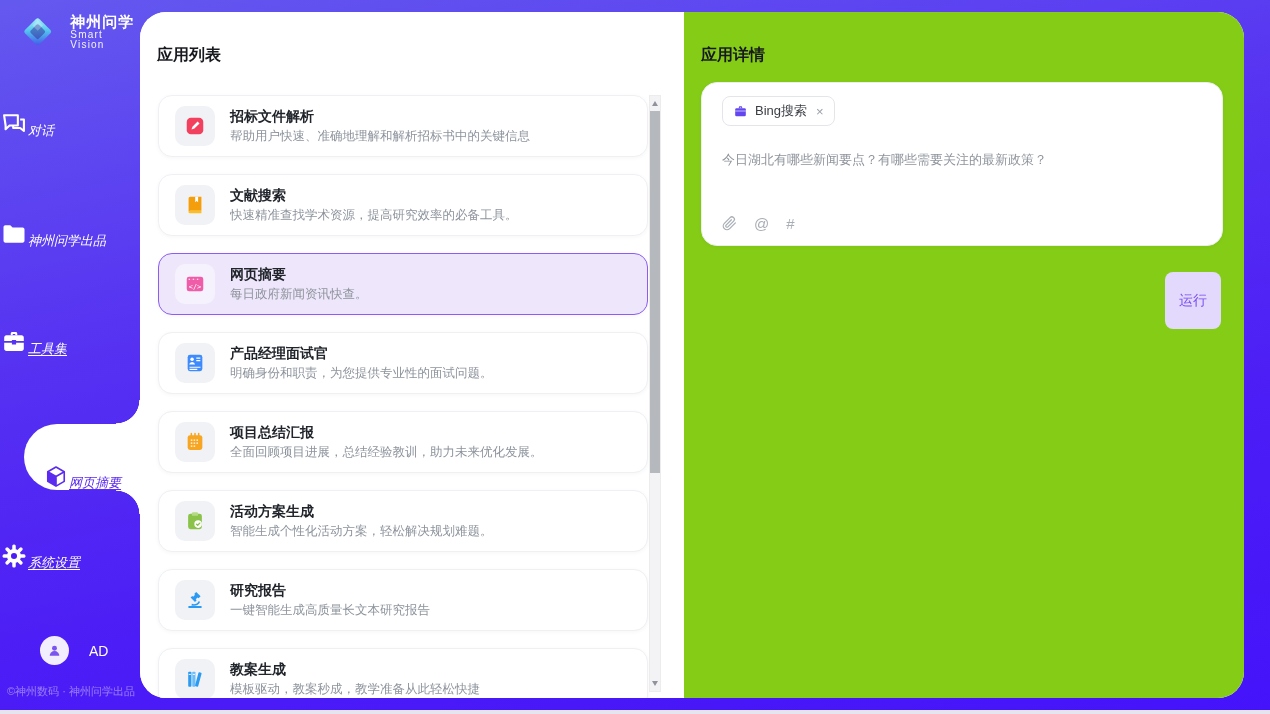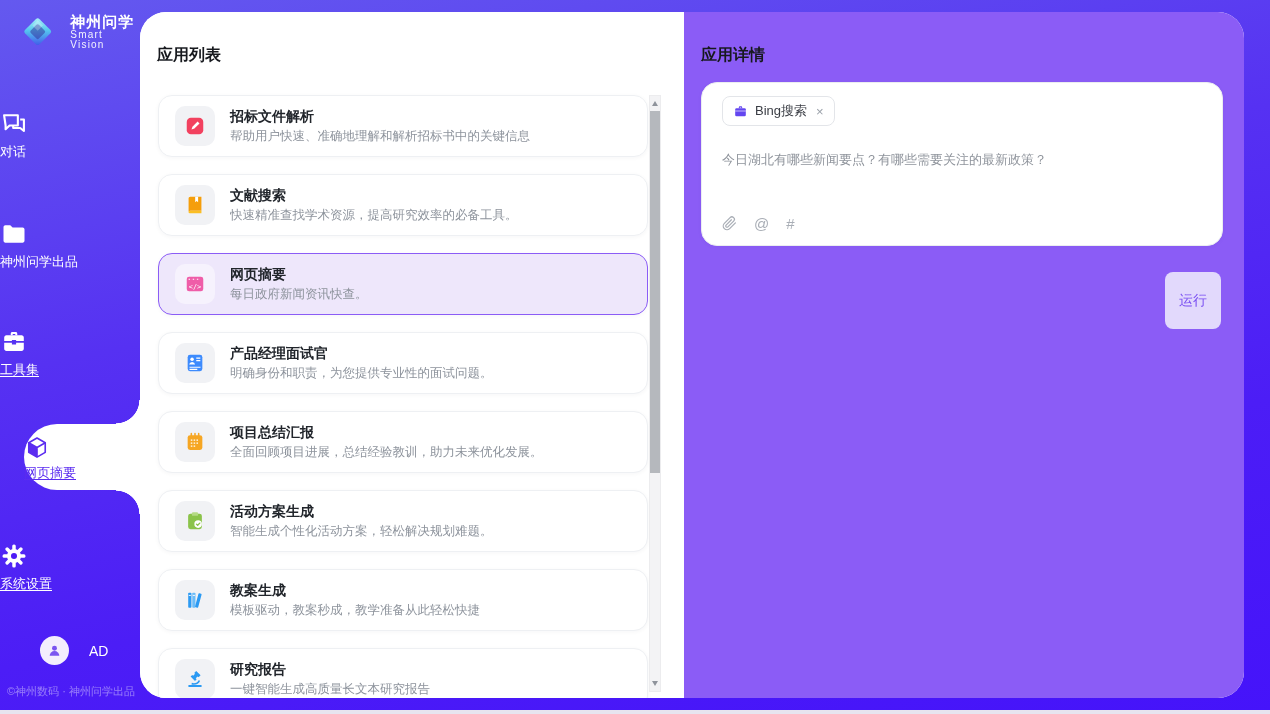--- a/index.html
+++ b/index.html
@@ -14,21 +14,21 @@
   }
   .bottom-strip{position:absolute;left:0;right:0;bottom:0;height:4px;background:#e7e4ef;}
 
   
   .sidebar{position:absolute;left:0;top:0;width:140px;height:710px;}
   .logo{position:absolute;left:20px;top:13px;display:flex;align-items:center;gap:15px;}
   .logo-mark{width:36px;height:36px;display:block;}
   .logo-name{color:#fff;font-size:15px;font-weight:700;letter-spacing:1px;line-height:17px;}
   .logo-sub{color:rgba(255,255,255,.92);font-size:10px;letter-spacing:1.2px;line-height:10px;}
 
-  .nav-item{position:absolute;left:0;width:140px;display:flex;flex-direction:column;align-items:flex-start;cursor:pointer;}
+  .nav-item{position:absolute;left:0;width:140px;display:flex;flex-direction:row;align-items:flex-end;cursor:pointer;font-style:italic;}
   .nav-item .nav-icon{width:28px;height:28px;display:block;}
   .nav-item .nav-icon svg{width:100%;height:100%;display:block;}
   .nav-item .nav-label{margin-top:6px;color:#fff;font-size:13px;line-height:15px;}
   .nav-item.u .nav-label{text-decoration:underline;text-underline-offset:2px;}
   .nav-item:nth-child(1){top:110px;}
   .nav-item:nth-child(2){top:220px;}
   .nav-item:nth-child(3){top:328px;}
   .nav-item:nth-child(4){top:424px;}
   .nav-item:nth-child(5){top:542px;}
   .nav-item.active{
@@ -71,21 +71,21 @@
   .card-desc{font-size:12.5px;color:#8d939c;line-height:17px;margin-top:3px;white-space:nowrap;overflow:hidden;}
 
   .sb{position:absolute;left:509px;top:83px;width:12px;height:597px;background:#f3f3f5;border:1px solid #ececee;box-sizing:border-box;}
   .sb-btn{position:absolute;left:0;width:10px;height:13px;display:flex;align-items:center;justify-content:center;cursor:pointer;}
   .sb-btn.up{top:1px;}
   .sb-btn.down{bottom:1px;}
   .tri-up{width:0;height:0;border-left:3.5px solid transparent;border-right:3.5px solid transparent;border-bottom:5px solid #8f949c;}
   .tri-down{width:0;height:0;border-left:3.5px solid transparent;border-right:3.5px solid transparent;border-top:5px solid #8f949c;}
   .sb-thumb{position:absolute;left:0;top:15px;width:10px;height:362px;background:#b5b8bd;cursor:grab;}
 
-  .detail-pane{position:relative;flex:1;height:100%;background:#8b5cf6;}
+  .detail-pane{position:relative;flex:1;height:100%;background:#84cc16;}
   .detail-card{
     position:absolute;left:17px;top:70px;width:522px;height:164px;box-sizing:border-box;
     background:#fff;border:1px solid #ebedf0;border-radius:16px;box-shadow:0 1px 5px rgba(25,28,55,.03);
   }
   .tool-tag{
     position:absolute;left:20px;top:13px;height:30px;box-sizing:border-box;
     display:inline-flex;align-items:center;gap:7px;padding:8px 10px;
     border:1px solid #e3e5e9;border-radius:8px;background:#fff;cursor:default;
   }
   .tool-tag svg{width:15px;height:15px;display:block;}
@@ -287,45 +287,45 @@
             </div>
             <div class="card-text">
               <div class="card-title">活动方案生成</div>
               <div class="card-desc">智能生成个性化活动方案，轻松解决规划难题。</div>
             </div>
           </div>
           <div class="app-card">
             <div class="tile">
               <svg viewBox="0 0 24 24">
                 <g fill="#2b9af3">
+                  <path d="M13.3 3.2l4.8 4.8-2.2 2.2-1-1-2.1 2.1 1 1-1.8 1.8-4.8-4.8 1.8-1.8 1 1 2.1-2.1-1-1z"></path>
+                  <path d="M8.6 16.2c3.4 1 6.3-.4 7.3-2.9l1.7.7c-1.3 3.4-5.2 5.1-9.5 3.9z"></path>
+                  <rect x="4.6" y="18.6" width="14.8" height="2" rx="1"></rect>
+                </g>
+              </svg>
+            </div>
+            <div class="card-text">
+              <div class="card-title">研究报告</div>
+              <div class="card-desc">一键智能生成高质量长文本研究报告</div>
+            </div>
+          </div>
+          <div class="app-card">
+            <div class="tile">
+              <svg viewBox="0 0 24 24">
+                <g fill="#2b9af3">
                   <rect x="4.6" y="4" width="3.5" height="16.4" rx="0.9"></rect>
                   <rect x="9" y="4" width="3.5" height="16.4" rx="0.9" fill="#6bbcf8"></rect>
                   <rect x="13.9" y="4.6" width="3.5" height="15.8" rx="0.9" transform="rotate(15 15.6 12.5)"></rect>
                 </g>
                 <path d="M5.2 7h2.3M9.6 7h2.3" stroke="#fff" stroke-width="1"></path>
               </svg>
             </div>
             <div class="card-text">
               <div class="card-title">教案生成</div>
               <div class="card-desc">模板驱动，教案秒成，教学准备从此轻松快捷</div>
-            </div>
-          </div>
-          <div class="app-card">
-            <div class="tile">
-              <svg viewBox="0 0 24 24">
-                <g fill="#2b9af3">
-                  <path d="M13.3 3.2l4.8 4.8-2.2 2.2-1-1-2.1 2.1 1 1-1.8 1.8-4.8-4.8 1.8-1.8 1 1 2.1-2.1-1-1z"></path>
-                  <path d="M8.6 16.2c3.4 1 6.3-.4 7.3-2.9l1.7.7c-1.3 3.4-5.2 5.1-9.5 3.9z"></path>
-                  <rect x="4.6" y="18.6" width="14.8" height="2" rx="1"></rect>
-                </g>
-              </svg>
-            </div>
-            <div class="card-text">
-              <div class="card-title">研究报告</div>
-              <div class="card-desc">一键智能生成高质量长文本研究报告</div>
             </div>
           </div>
         </div>
       <div class="sb">
         <div class="sb-btn up">
             <span class="tri-up"></span>
           </div>
         <div class="sb-thumb"></div>
         <div class="sb-btn down">
             <span class="tri-down"></span>

